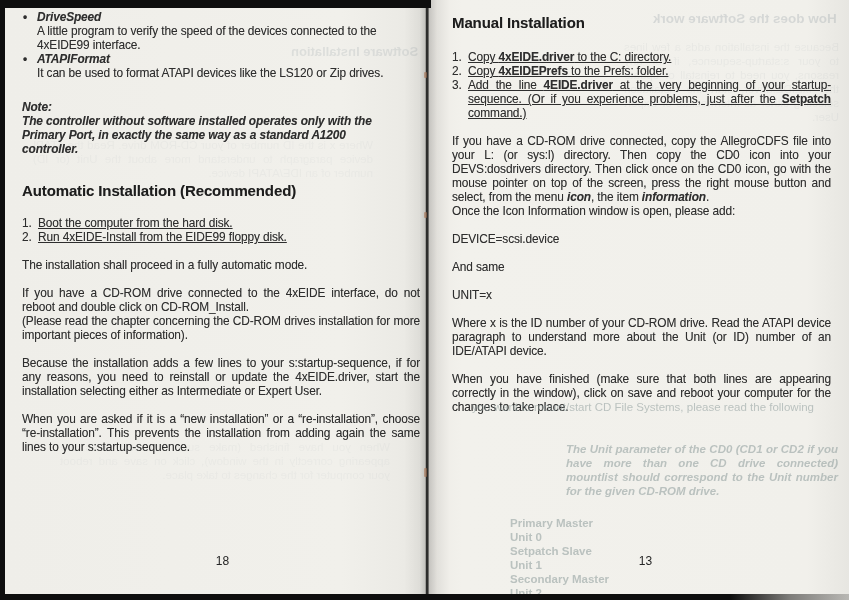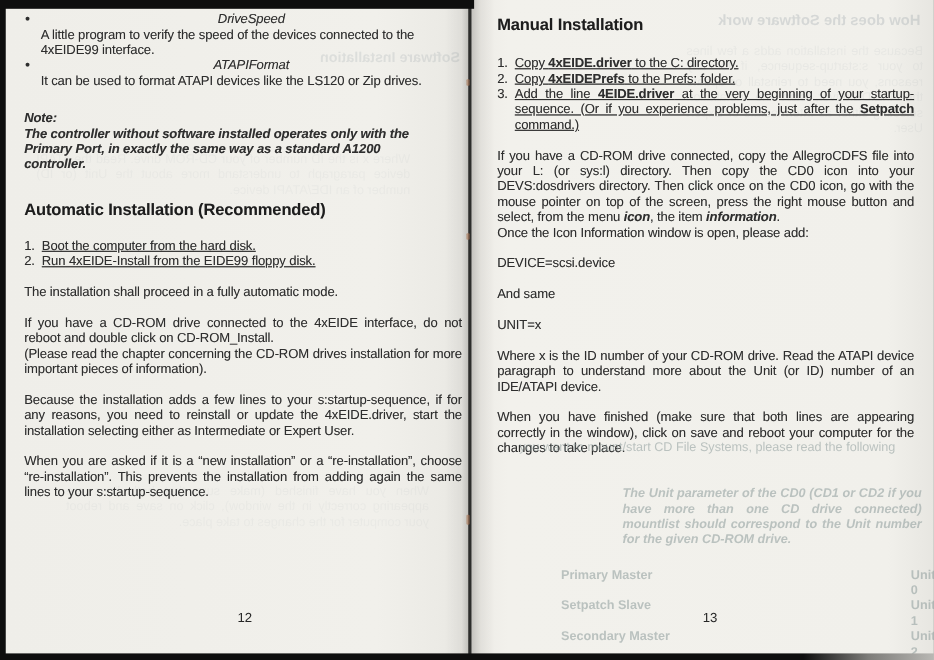--- a/index.html
+++ b/index.html
@@ -33,21 +33,21 @@
     text-shadow:0 0 0.5px rgba(46,46,46,0.35);}
   .content-left{left:17px;top:10px;width:398px;}
   .content-right{left:24px;top:14px;width:379px;}
   p{margin:0 0 14px;text-align:justify;white-space:pre-line;}
   p.plain{text-align:left;}
   h2{font-size:15px;line-height:17px;font-weight:700;color:#1d1d1d;margin:0;}
   .content-left h2{margin:26px 0 17px;}
   .content-right h2{margin:0 0 19px;}
   .bullet{position:relative;padding-left:15px;}
   .bullet::before{content:"\2022";position:absolute;left:1px;top:0;font-weight:700;}
-  .bullet-title{font-weight:400;font-style:italic;text-align:center;}
+  .bullet-title{font-weight:700;font-style:italic;}
   .note{display:flex;margin:20px 0 0;flex-direction:column;}
   .note-label{flex:none;width:37px;font-weight:700;font-style:italic;}
   .note-body{font-weight:700;font-style:italic;width:352px;}
   ol{list-style:none;margin:0 0 14px;padding:0;counter-reset:step;text-decoration:underline;}
   ol li{counter-increment:step;position:relative;padding-left:16px;text-align:justify;}
   ol li::before{content:counter(step) ".";position:absolute;left:0;}
   .sb{font-weight:700;} .si{font-style:italic;}
   .pageno{position:absolute;bottom:32px;left:0;width:100%;text-align:center;
     font-size:12px;color:#262626;transform:translateX(7px);}
 
@@ -59,21 +59,21 @@
   .bl-l1{top:138px;left:28px;width:340px;opacity:.055;}
   .bl-l2{top:440px;left:55px;width:330px;opacity:.055;}
   .bl-right-heading{top:11px;right:12px;font-weight:700;font-size:13.5px;opacity:.22;filter:blur(0.35px);}
   .bl-r1{top:40px;right:10px;width:215px;opacity:.07;}
   .ghost{position:absolute;left:40px;top:400px;width:372px;z-index:1;
     color:#96a3a2;opacity:.6;filter:blur(0.45px);font-size:11.5px;line-height:14px;}
   .ghost .g-line1{margin-left:4px;}
   .ghost .g-line1 b{font-weight:400;}
   .ghost .g-note{margin:28px 0 0 98px;width:272px;font-weight:700;font-style:italic;text-align:justify;}
   .ghost .g-table{margin:18px 0 0 42px;}
-  .ghost .g-row{display:flex;font-weight:700;}
+  .ghost .g-row{display:flex;font-weight:700;flex-direction:column;}
   .ghost .g-label{flex:none;width:318px;}
 </style>
 </head>
 <body>
 
 <div class="spread">
 
   <section class="page page-left">
     <div class="bleed-item mir bl-left-heading">Software Installation</div>
     <div class="bleed-item mir bl-smudge bl-l1">Where x is the ID number of your CD-ROM drive. Read the ATAPI device paragraph to understand more about the Unit (or ID) number of an IDE/ATAPI device.</div>
@@ -101,21 +101,21 @@
         <li>Run 4xEIDE-Install from the EIDE99 floppy disk.</li>
       </ol>
 
       <p>The installation shall proceed in a fully automatic mode.</p>
       <p>If you have a CD-ROM drive connected to the 4xEIDE interface, do not reboot and double click on CD-ROM_Install.
 (Please read the chapter concerning the CD-ROM drives installation for more important pieces of information).</p>
       <p>Because the installation adds a few lines to your s:startup-sequence, if for any reasons, you need to reinstall or update the 4xEIDE.driver, start the installation selecting either as Intermediate or Expert User.</p>
       <p>When you are asked if it is a “new installation” or a “re-installation”, choose “re-installation”. This prevents the installation from adding again the same lines to your s:startup-sequence.</p>
     </div>
 
-    <div class="pageno">12</div>
+    <div class="pageno">18</div>
   </section>
 
   <section class="page page-right">
     <div class="bleed-item mir bl-right-heading">How does the Software work</div>
     <div class="bleed-item mir bl-smudge bl-r1">Because the installation adds a few lines to your s:startup-sequence, if for any reasons, you need to reinstall or update the 4xEIDE.driver, start the installation selecting either as Intermediate or Expert User.</div>
 
     <div class="ghost">
       <div class="g-line1">
         <span>you want to mount/start </span><b>CD File Systems</b><span>, please read the following</span>
       </div>

